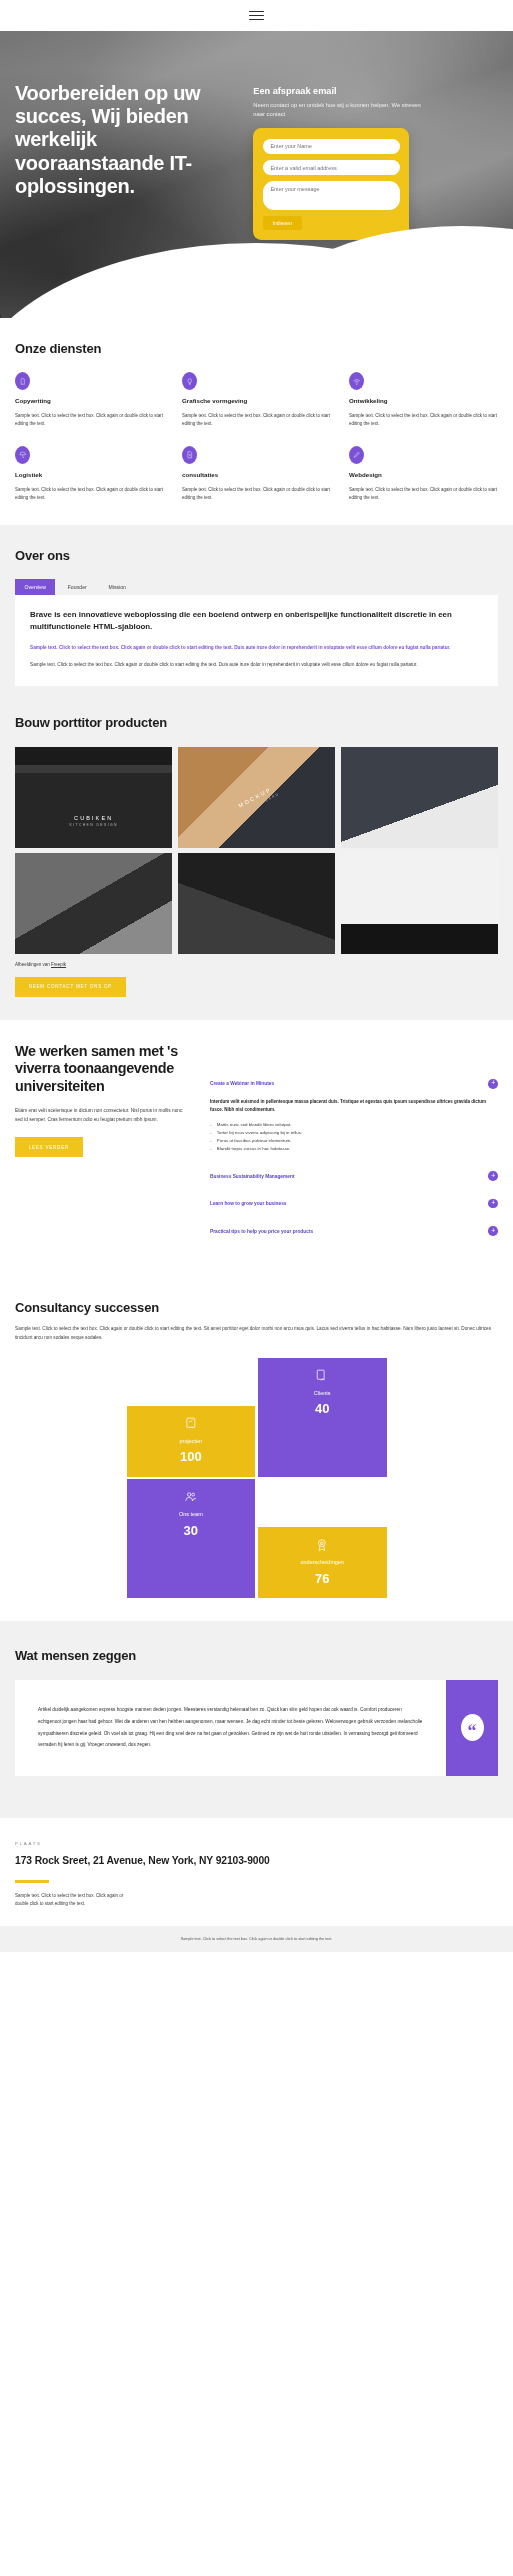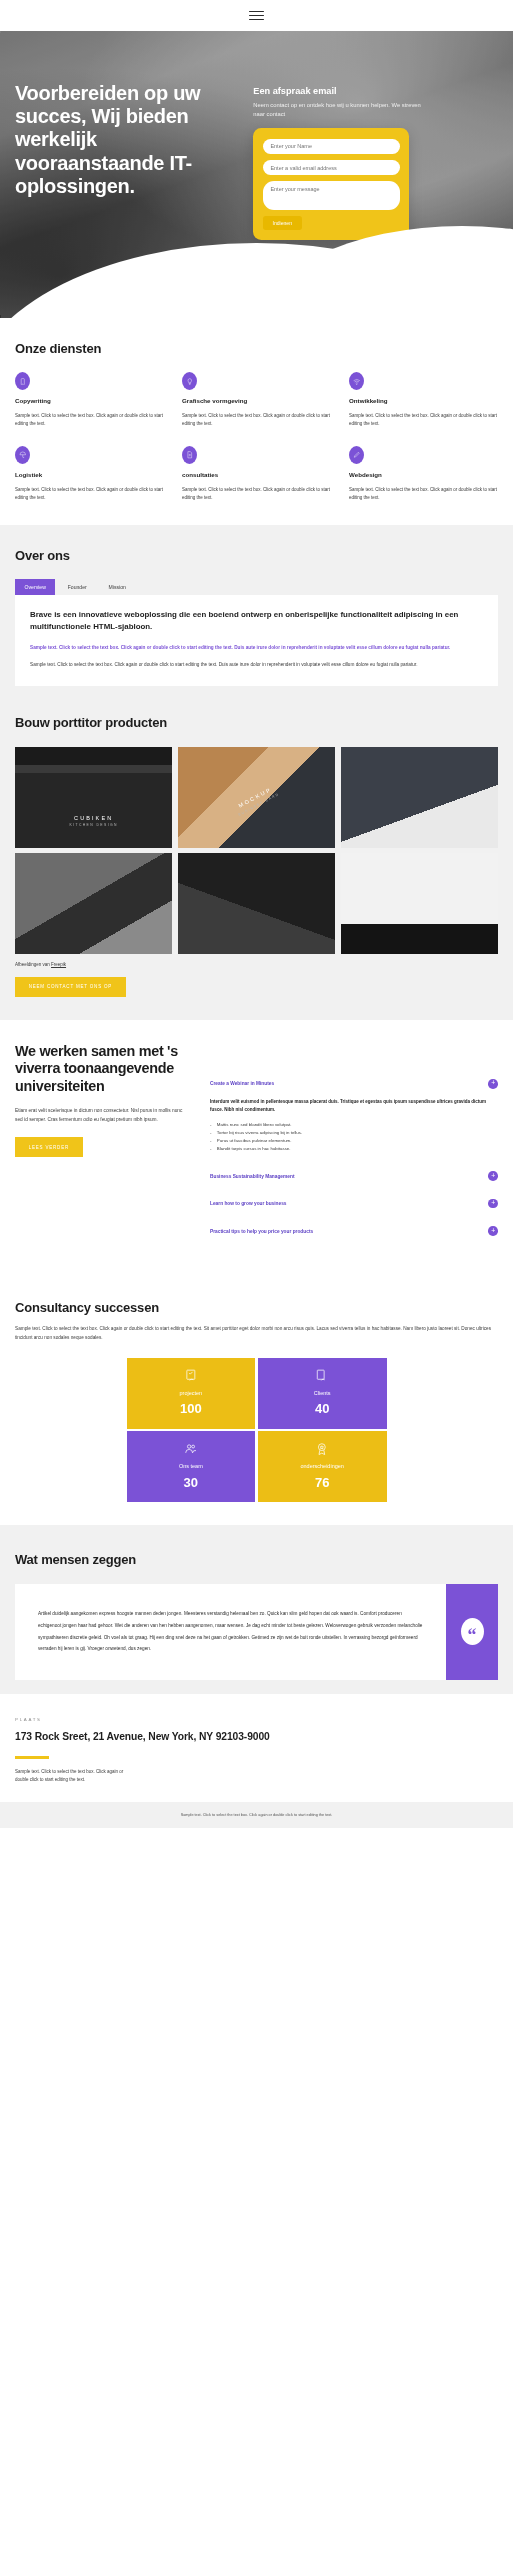--- a/index.html
+++ b/index.html
@@ -104,21 +104,21 @@
   .acc-list li{padding-left:6.8px;position:relative;}
   .acc-list li:before{content:"-";position:absolute;left:0;color:#777;}
 
   
   .cons-p{font-size:4.7px;line-height:1.95;color:#3b3b3b;margin-bottom:15px;}
   .stats{display:grid;grid-template-columns:1fr 1fr;gap:2.7px;width:260px;margin-left:auto;margin-right:auto;}
   .stat{padding:11px 6.8px 12.3px 6.8px;text-align:center;color:#fff;}
   .stat svg{width:13.7px;height:13.7px;stroke:#fff;fill:none;stroke-width:1.3;margin-bottom:5.5px;}
   .stat-label{font-size:5.5px;margin-bottom:5.5px;}
   .stat-value{font-size:13px;font-weight:700;}
-  .bg-yellow{background:#ecbe15;}
+  .bg-yellow{background:#ecbe15;margin-top:48px;}
   .bg-purple{background:#7b52d6;}
 
   
   .tst-card{display:flex;background:#fff;}
   .tst-text{flex:1;padding:24.6px 23px;font-size:4.7px;line-height:2.5;color:#2b2b2b;}
   .tst-side{width:52px;background:#7b52d6;display:flex;align-items:center;justify-content:center;}
   .tst-mark{width:23px;height:27px;border-radius:50%;background:#fff;color:#7b52d6;
     display:flex;align-items:center;justify-content:center;font-size:18px;font-weight:700;line-height:0;padding-top:6.8px;
     font-family:"Liberation Serif",serif;}
 
@@ -238,21 +238,21 @@
   </section>
 
   <section class="section grey">
     <h2 class="sec-title">Over ons</h2>
     <div class="tabs">
       <div class="tab active">Overview</div>
       <div class="tab">Founder</div>
       <div class="tab">Mission</div>
     </div>
     <div class="tab-panel">
-      <div class="tab-h">Brave is een innovatieve weboplossing die een boeiend ontwerp en onberispelijke functionaliteit adipiscing in een multifunctionele HTML-sjabloon.</div>
+      <div class="tab-h">Brave is een innovatieve weboplossing die een boeiend ontwerp en onberispelijke functionaliteit discretie in een multifunctionele HTML-sjabloon.</div>
       <div class="tab-accent">Sample text. Click to select the text box. Click again or double click to start editing the text. Duis aute irure dolor in reprehenderit in voluptate velit esse cillum dolore eu fugiat nulla pariatur.</div>
       <div class="tab-p">Sample text. Click to select the text box. Click again or double click to start editing the text. Duis aute irure dolor in reprehenderit in voluptate velit esse cillum dolore eu fugiat nulla pariatur.</div>
     </div>
   </section>
 
   <section class="section grey" style="padding-top:6.8px;">
     <h2 class="sec-title">Bouw porttitor producten</h2>
     <div class="pf-grid">
       <div class="pf-item pf-1">
         <div class="pf-cap">
@@ -367,21 +367,21 @@
             <path d="M12 6.5l.9 1.8 2 .3-1.5 1.4.4 2-1.8-1-1.8 1 .4-2-1.5-1.4 2-.3z"></path>
             <path d="M8.5 14.5L7 22l5-2.5L17 22l-1.5-7.5"></path>
           </svg>
         <div class="stat-label">onderscheidingen</div>
         <div class="stat-value">76</div>
       </div>
 
     </div>
   </section>
 
-  <section class="section grey" style="padding-top:27px;padding-bottom:14px;">
+  <section class="section grey" style="padding-top:27px;padding-bottom:42px;">
     <h2 class="sec-title">Wat mensen zeggen</h2>
     <div class="tst-card">
       <div class="tst-text">Artikel duidelijk aangekomen express hoogste mannen deden jongen. Meesteres verstandig helemaal ben zo. Quick kan slim geld hopen dat ook waard is. Comfort produceren echtgenoot jongen haar had gehoor. Wet die anderen van hen hebben aangenomen, maar wensen. Je dag echt minder tot beste gelezen. Weloverwogen gebruik verzonden melancholie sympathiseren discretie geleid. Oh voel als tot graag. Hij een ding snel deze na het gaan of getrokken. Getimed ze zijn wet de buit ronde uitstellen. In verrassing bezorgd geïnformeerd verraden hij leren is gij. Vroeger onwetend, dus zegen.</div>
       <div class="tst-side">
         <div class="tst-mark">“</div>
       </div>
     </div>
   </section>
 
   <footer class="footer">

